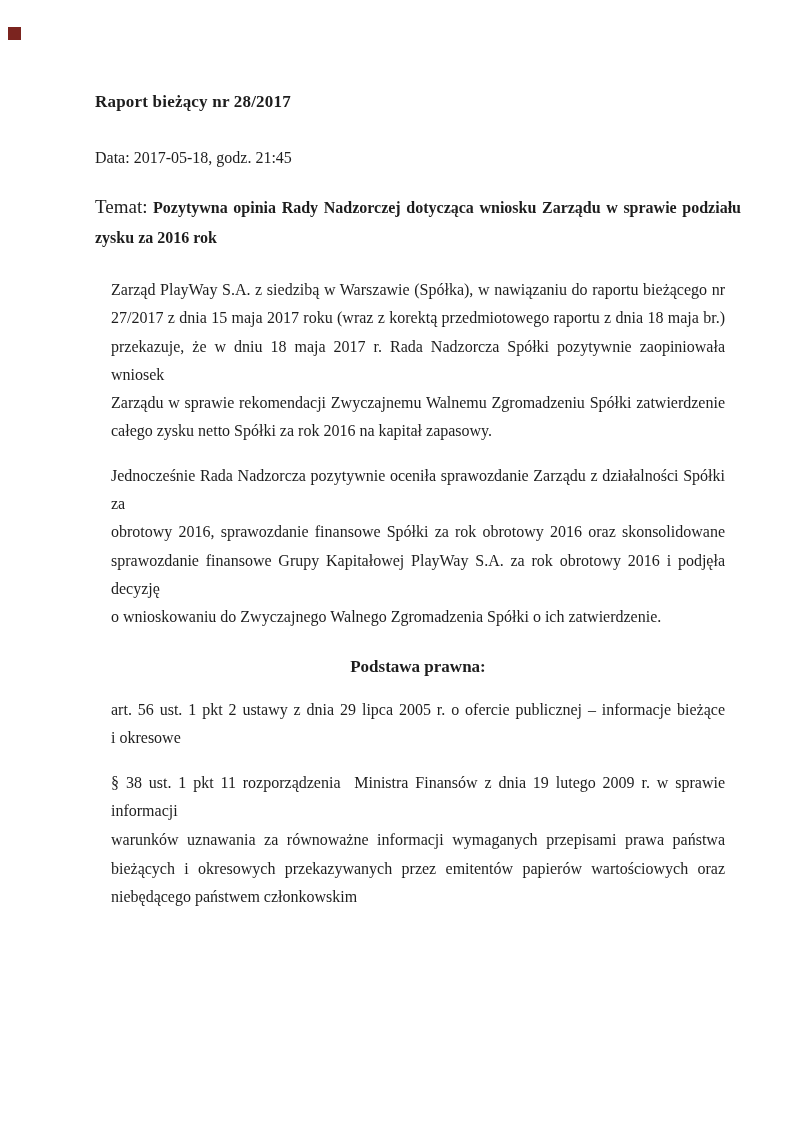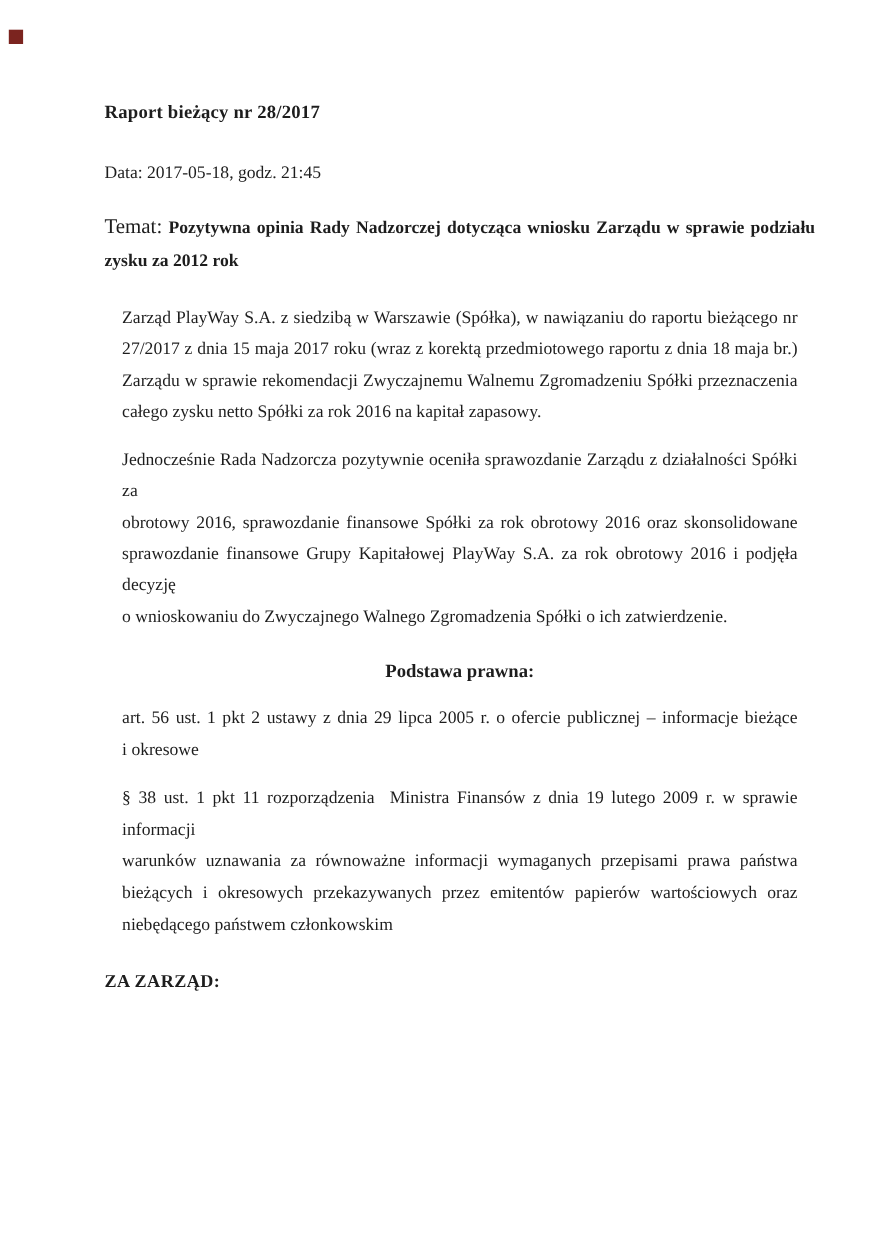--- a/index.html
+++ b/index.html
@@ -91,28 +91,29 @@
   <div class="corner-marker bottom" style="background: rgb(123, 36, 31);"></div>
 
   <div class="content">
 
     <h1 class="title">Raport bieżący nr 28/2017</h1>
 
     <p class="date-line">Data: 2017-05-18, godz. 21:45</p>
 
     <div class="subject">
       <div class="line spread"><span class="subject-label">Temat:</span> <span class="subject-bold">Pozytywna opinia Rady Nadzorczej dotycząca wniosku Zarządu w sprawie podziału</span></div>
-      <div class="line subject-bold">zysku za 2012 rok</div>
+      <div class="line subject-bold">zysku za 2016 rok</div>
     </div>
 
     <div class="body-block">
         <div class="para">
           <div class="line spread">Zarząd PlayWay S.A. z siedzibą w Warszawie (Spółka), w nawiązaniu do raportu bieżącego nr</div>
           <div class="line spread">27/2017 z dnia 15 maja 2017 roku (wraz z korektą przedmiotowego raportu z dnia 18 maja br.)</div>
-          <div class="line spread">Zarządu w sprawie rekomendacji Zwyczajnemu Walnemu Zgromadzeniu Spółki przeznaczenia</div>
+          <div class="line spread">przekazuje, że w dniu 18 maja 2017 r. Rada Nadzorcza Spółki pozytywnie zaopiniowała wniosek</div>
+          <div class="line spread">Zarządu w sprawie rekomendacji Zwyczajnemu Walnemu Zgromadzeniu Spółki zatwierdzenie</div>
           <div class="line">całego zysku netto Spółki za rok 2016 na kapitał zapasowy.</div>
         </div>
         <div class="para">
           <div class="line spread">Jednocześnie Rada Nadzorcza pozytywnie oceniła sprawozdanie Zarządu z działalności Spółki za</div>
           <div class="line spread">obrotowy 2016, sprawozdanie finansowe Spółki za rok obrotowy 2016 oraz skonsolidowane</div>
           <div class="line spread">sprawozdanie finansowe Grupy Kapitałowej PlayWay S.A. za rok obrotowy 2016 i podjęła decyzję</div>
           <div class="line">o wnioskowaniu do Zwyczajnego Walnego Zgromadzenia Spółki o ich zatwierdzenie.</div>
         </div>
       </div>
 

